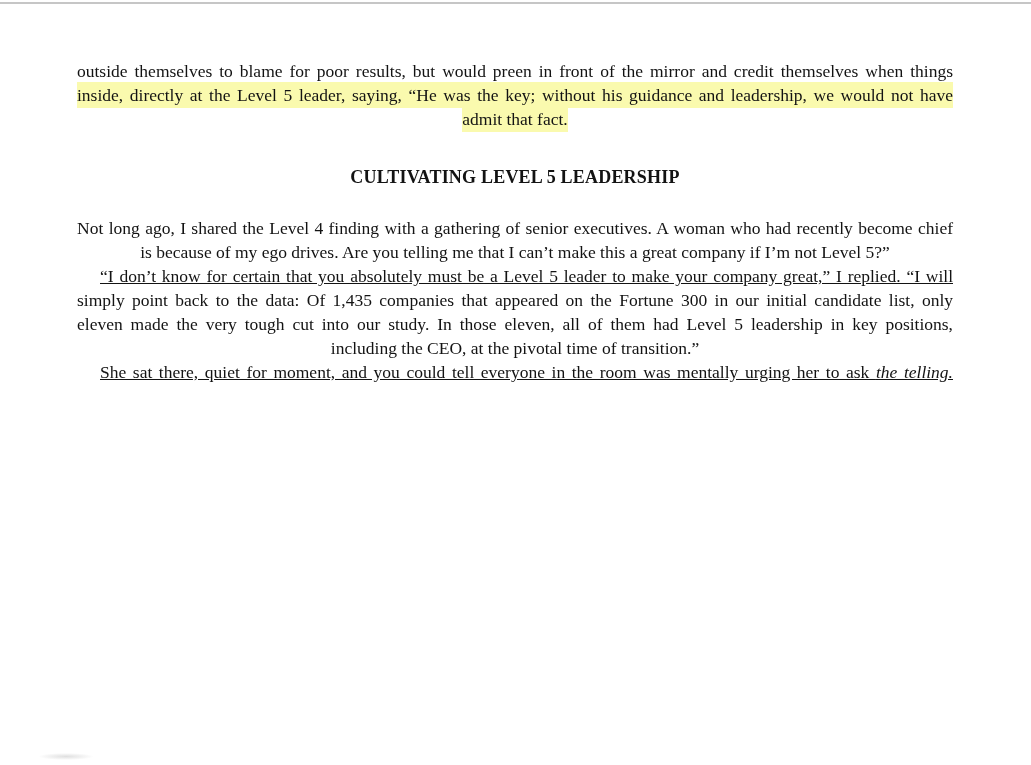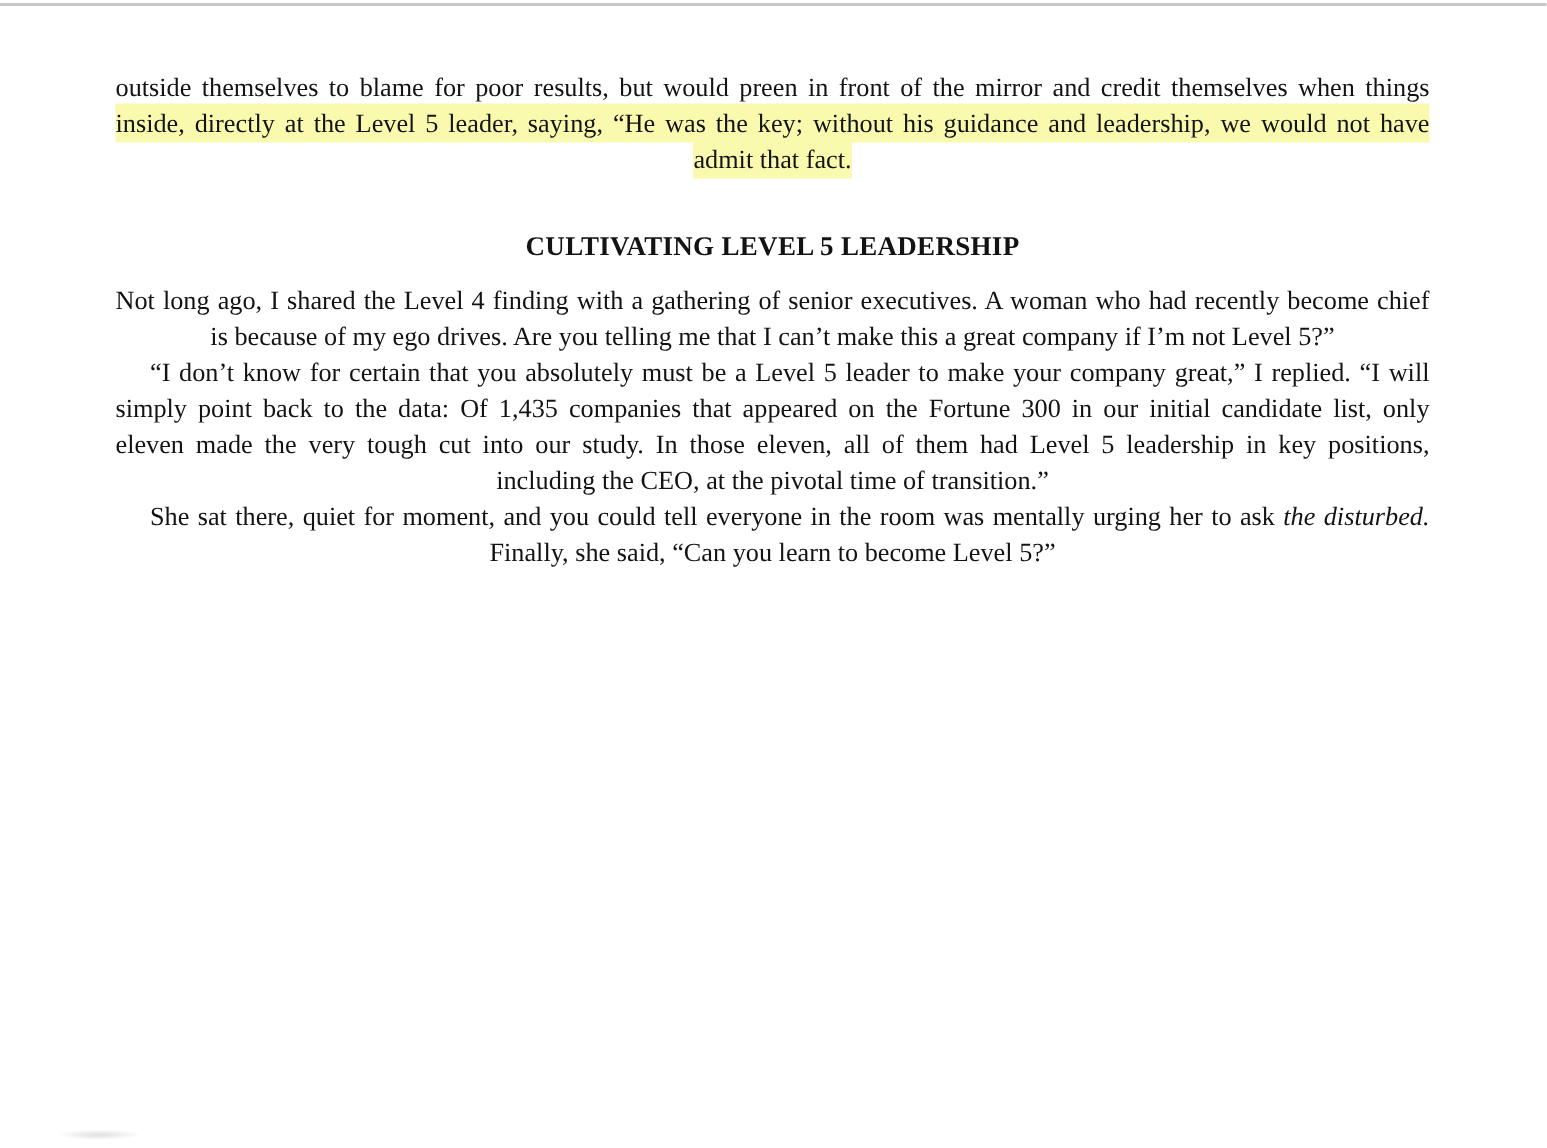--- a/index.html
+++ b/index.html
@@ -16,37 +16,37 @@
     background: var(--page-bg, #fff);
     color: var(--text-color, #131313);
   }
   .top-edge {
     position: absolute; top: 2px; left: 0;
     width: 100%; height: 2px;
     background: var(--edge-color, #c6c6c6);
   }
   .text-block {
     position: absolute;
-    left: 77px; top: 46px; width: 876px;
+    left: 77px; top: 59px; width: 876px;
     font-size: 17.5px;
     line-height: 24px;
   }
   .para { margin: 0; }
   .line { text-align: justify; text-align-last: justify; }
   .line.last { text-align: center; text-align-last: auto; }
-  .line.indent { text-indent: 23px; }
+  .line.indent { text-indent: 23px; text-decoration: underline; }
   .hl { background-color: var(--hl-color, #fafaae); padding: 3.2px 0; }
   .it { font-style: italic; }
   .heading {
     font-size: 18px;
     font-weight: bold;
     text-align: center;
     line-height: 24px;
     letter-spacing: 0.2px;
-    margin: 34px 0 12px 0;
+    margin: 34px 0 27px 0;
   }
   .corner-shadow {
     position: absolute; left: 38px; bottom: 5px;
     width: 56px; height: 7px;
     background: radial-gradient(ellipse at center, rgba(110,110,110,0.22), rgba(255,255,255,0) 70%);
   }
 </style>
 </head>
 <body>
 
@@ -64,19 +64,18 @@
           <div class="line"><span>Not long ago, I shared the Level 4 finding with a gathering of senior executives. A woman who had recently become chief</span></div>
           <div class="line last"><span>is because of my ego drives. Are you telling me that I can’t make this a great company if I’m not Level 5?”</span></div>
         </div>
         <div class="para">
           <div class="line indent"><span>“I don’t know for certain that you absolutely must be a Level 5 leader to make your company great,” I replied. “I will</span></div>
           <div class="line"><span>simply point back to the data: Of 1,435 companies that appeared on the Fortune 300 in our initial candidate list, only</span></div>
           <div class="line"><span>eleven made the very tough cut into our study. In those eleven, all of them had Level 5 leadership in key positions,</span></div>
           <div class="line last"><span>including the CEO, at the pivotal time of transition.”</span></div>
         </div>
         <div class="para">
-          <div class="line indent"><span>She sat there, quiet for moment, and you could tell everyone in the room was mentally urging her to ask </span><span class="it">the disturbed.</span></div>
-          <div class="line last"><span>Finally, she said, “Can you learn to become Level 5?”</span></div>
+          <div class="line indent"><span>She sat there, quiet for moment, and you could tell everyone in the room was mentally urging her to ask </span><span class="it">the telling.</span></div>
         </div>
       </div>
   </div>
   <div class="corner-shadow"></div>
 </div>
 
 </body></html>

